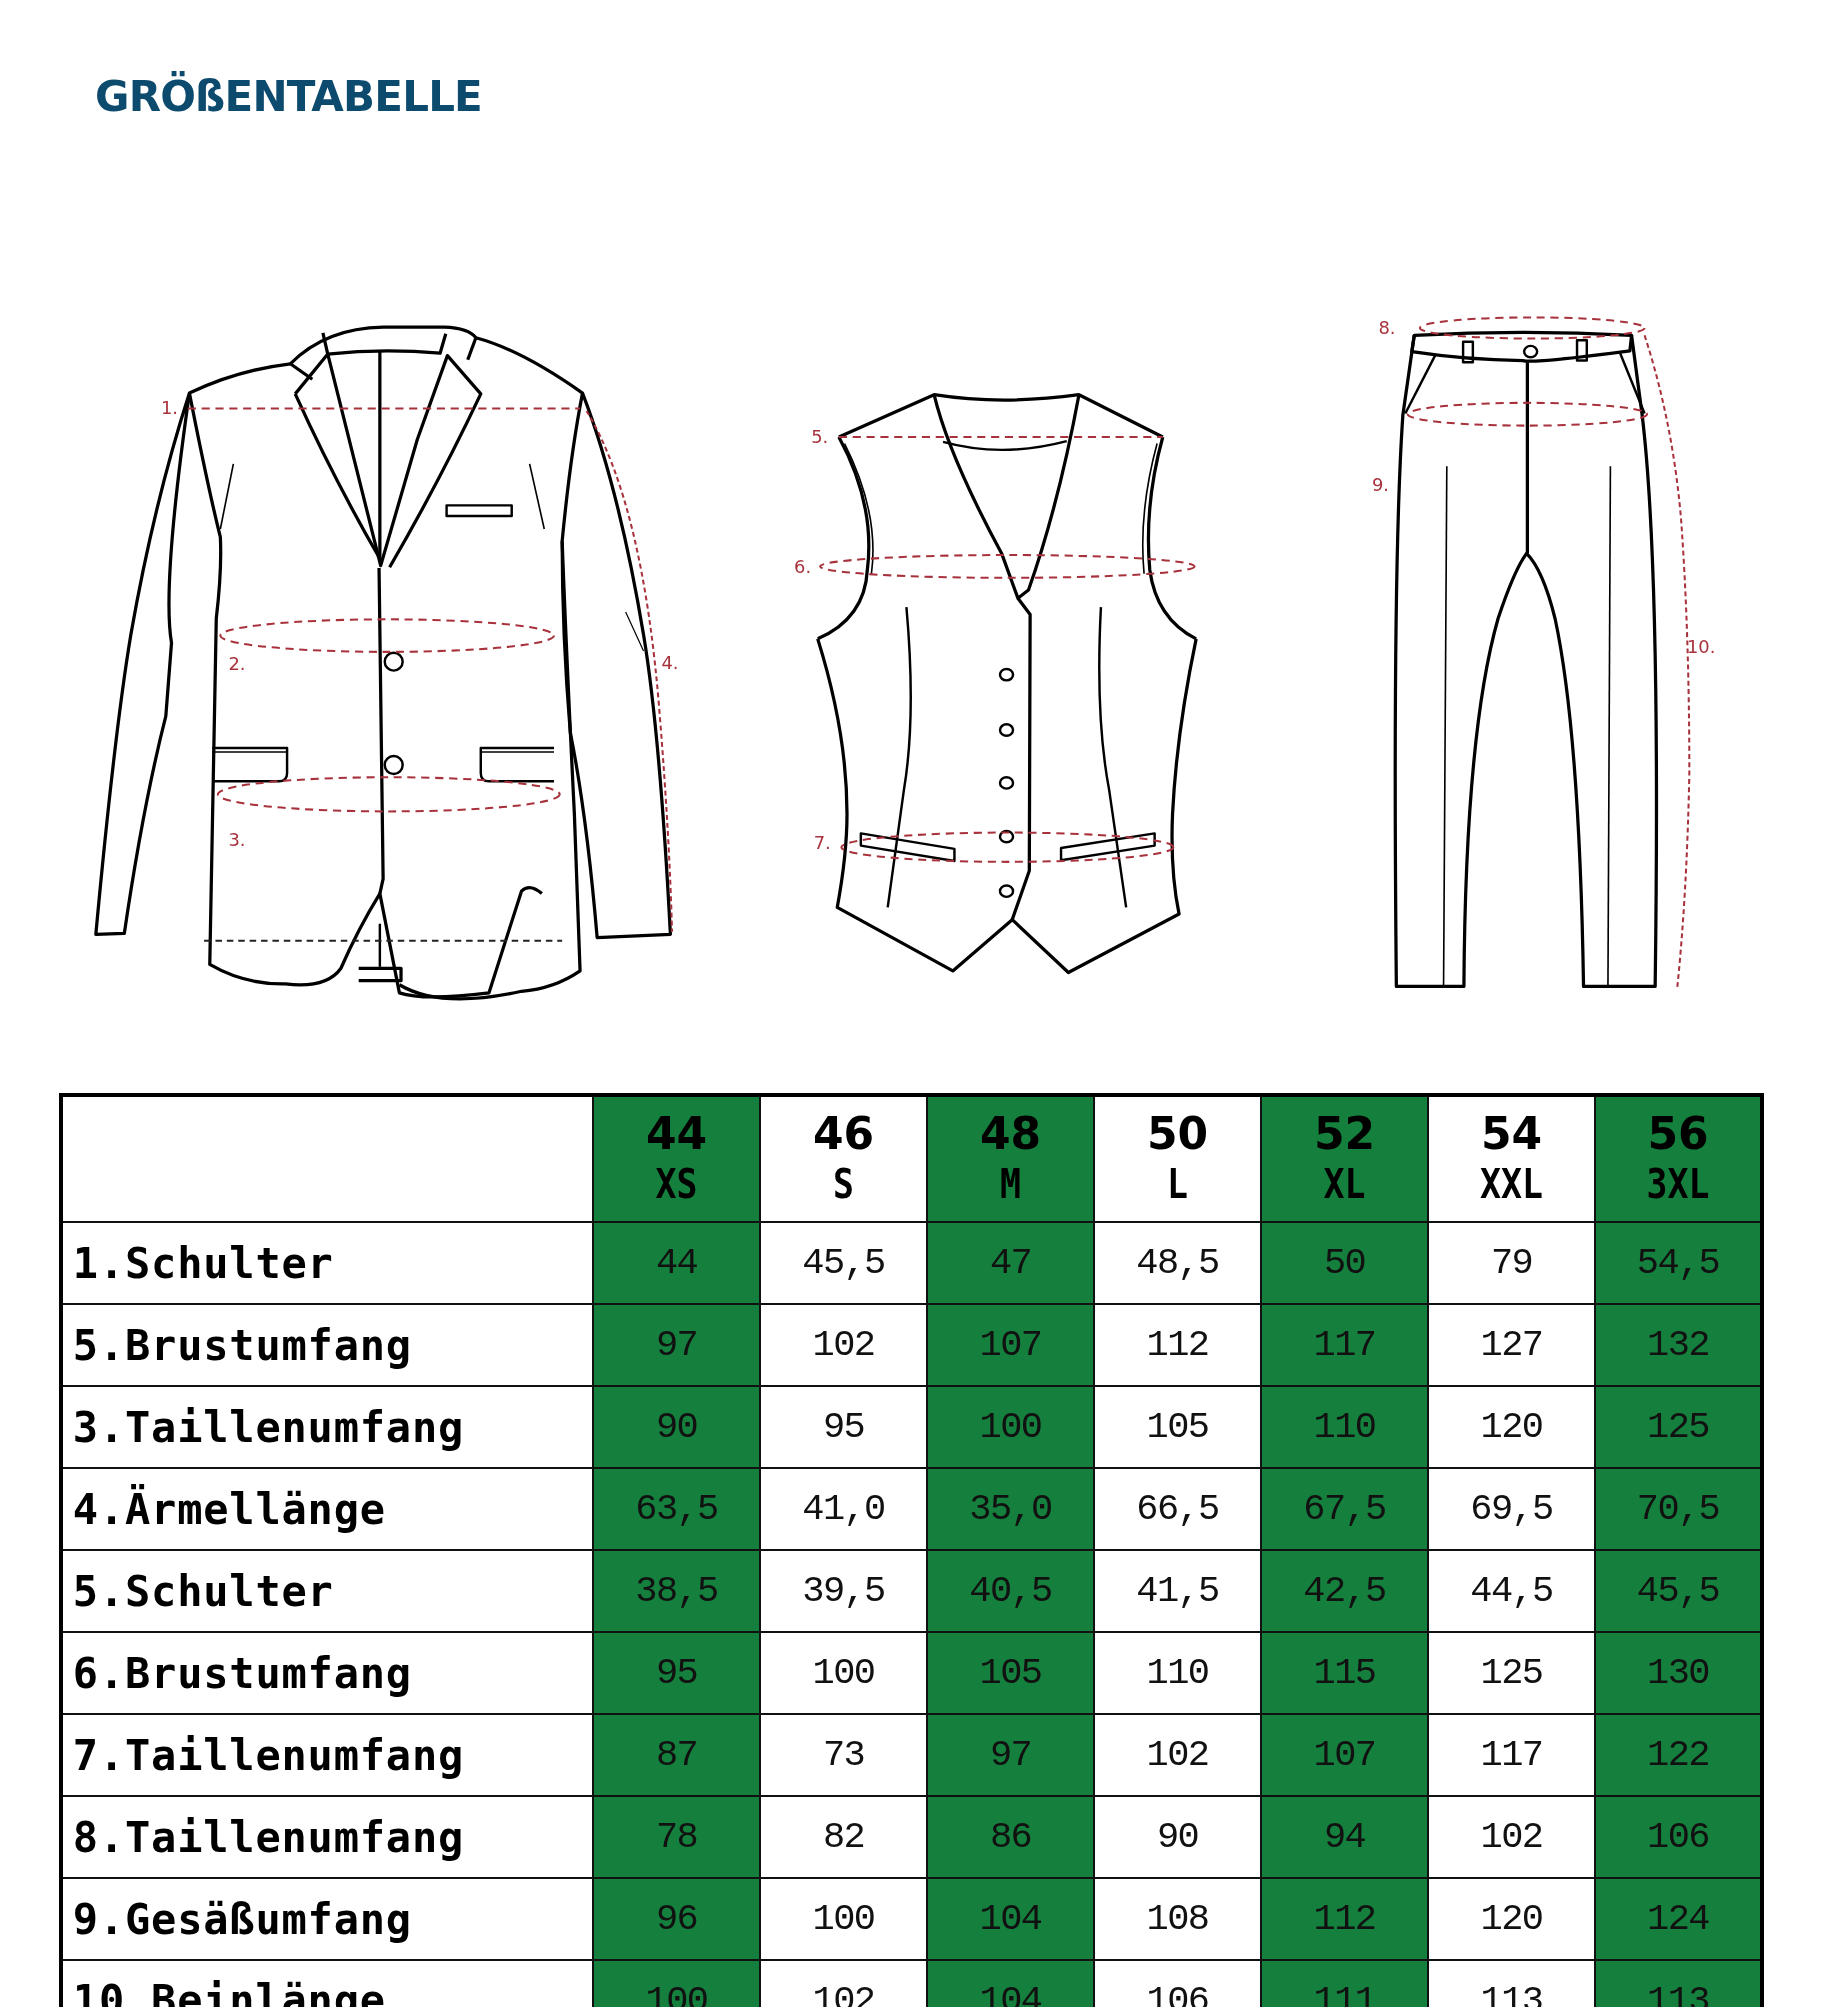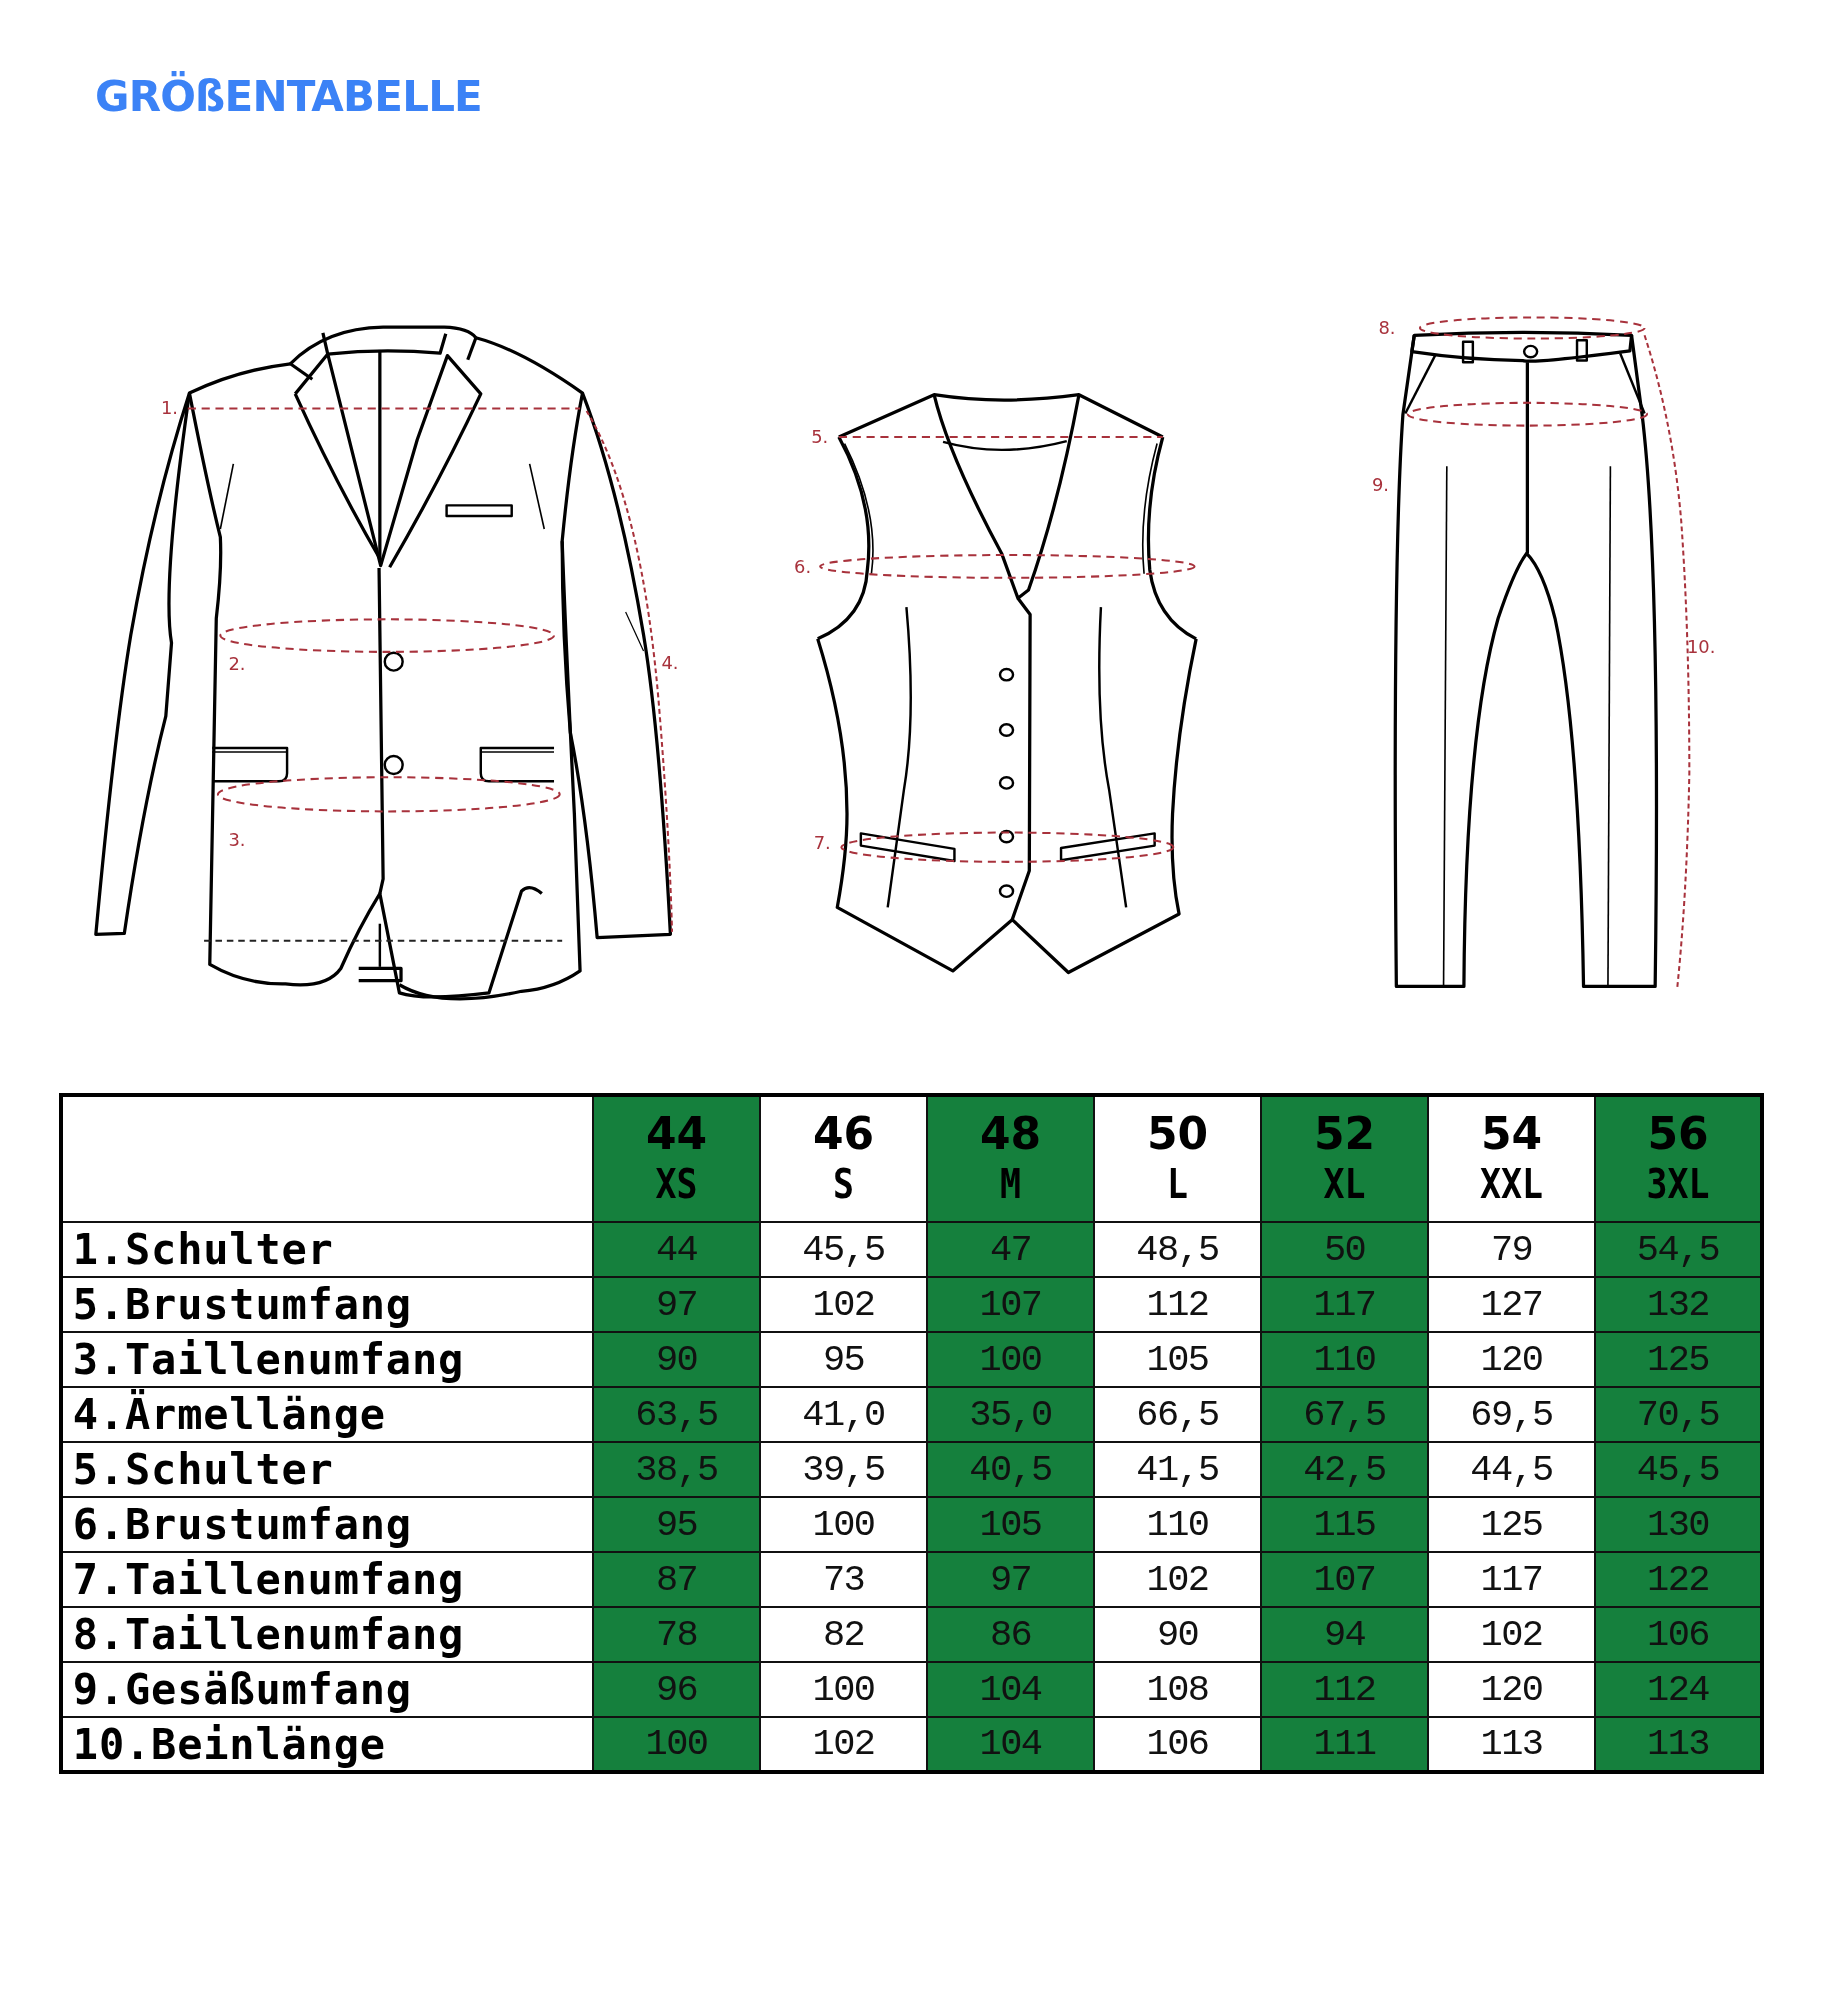--- a/index.html
+++ b/index.html
@@ -1,25 +1,25 @@
 <!DOCTYPE html>
 <html style="font-size:13px"><head>
 <meta charset="utf-8">
 <style>
   html, body { margin:0; padding:0; background:#ffffff; }
   body { width:1834px; height:2008px; position:relative; overflow:hidden; font-family:"DejaVu Sans", sans-serif; }
-  .title { position:absolute; left:95px; top:72px; font-family:"DejaVu Sans", sans-serif; font-weight:bold; font-size:42px; letter-spacing:-0.8px; color:#3b82f6; }
+  .title { position:absolute; left:95px; top:72px; font-family:"DejaVu Sans", sans-serif; font-weight:bold; font-size:42px; letter-spacing:-0.8px; color:#0c4a6e; }
   svg.diagram { position:absolute; left:0; top:0; }
   .lbl { font-family:"DejaVu Sans", sans-serif; font-size:22px; fill:#a8323c; }
   table.size { position:absolute; left:59px; top:1093px; width:1700px; border-collapse:collapse; table-layout:fixed; border:4.1px solid #000; }
   table.size td, table.size th { border:2.4px solid #111; padding:0; text-align:center; vertical-align:middle; }
   table.size col.c-label { width:532px; }
   table.size col.c-size { width:167px; }
   .hdr-row { height:127px; }
-  .data-row { height:55px; }
+  .data-row { height:82px; }
   .shaded { background:#15803d; }
   .num-hdr { display:block; font-family:"DejaVu Sans", sans-serif; font-weight:bold; font-size:44px; line-height:50px; color:#000; }
   .let-hdr { display:block; font-family:"DejaVu Sans Mono", monospace; font-weight:bold; font-size:41px; line-height:50px; color:#000; transform:scaleX(0.85); }
   .row-label { text-align:left !important; padding-left:9.8px !important; font-family:"DejaVu Sans Mono", monospace; font-weight:bold; font-size:42px; color:#000; white-space:nowrap; letter-spacing:0.8px; }
   .cell { font-family:"Liberation Mono", monospace; font-size:37px; color:#111; letter-spacing:-1.6px; }
 </style>
 </head>
 <body>
 
 <div class="title">GRÖßENTABELLE</div>

